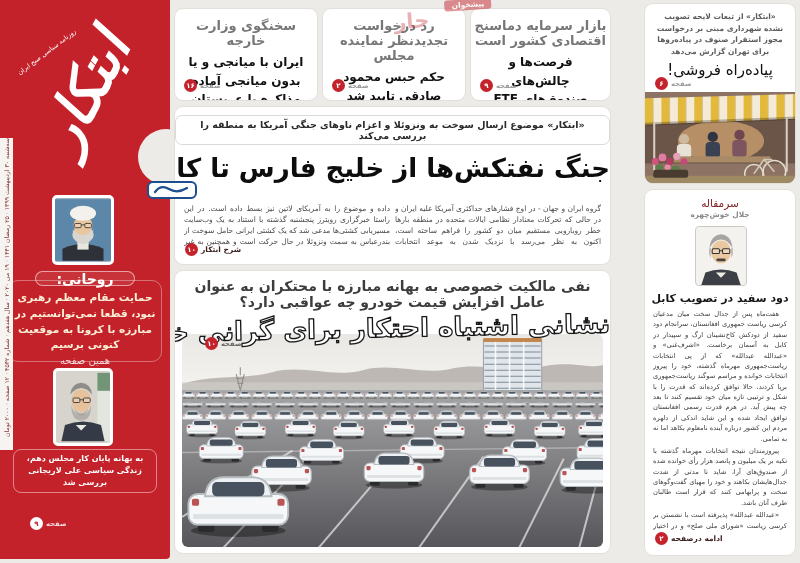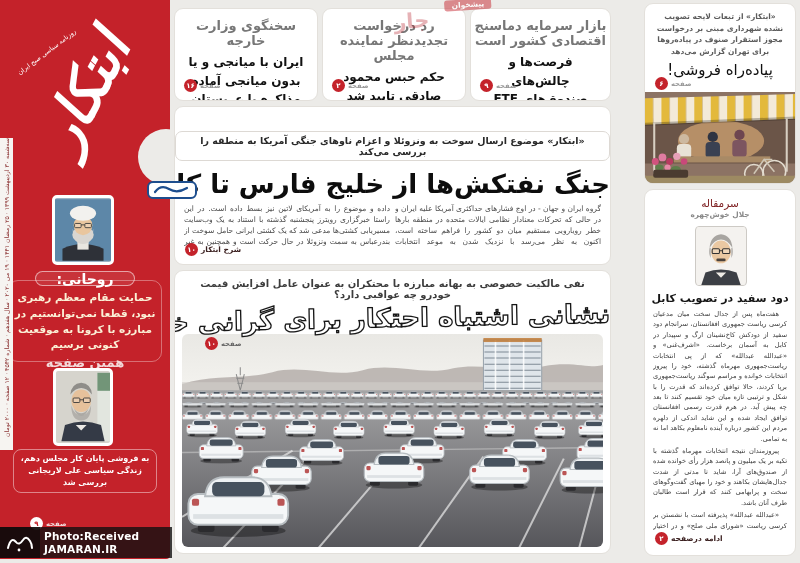--- a/index.html
+++ b/index.html
@@ -14,21 +14,21 @@
   #datestrip{position:absolute;left:0;top:138px;width:13px;height:312px;background:#f6f4f1;z-index:3;overflow:hidden;display:flex;justify-content:center}
   #datestrip span{writing-mode:vertical-rl;transform:rotate(180deg);font-size:6.2px;color:#8c3434;white-space:nowrap;letter-spacing:.2px;padding-top:4px}
   .slogan{position:absolute;left:8px;top:48px;width:78px;font-size:6.4px;color:#fff;text-align:center;transform:rotate(-37deg);line-height:1.3;z-index:3}
   #logowrap{position:absolute;left:12px;top:2px;width:146px;height:178px;display:flex;align-items:center;justify-content:center;z-index:2}
   #logowrap .logo{font-size:57px;font-weight:bold;font-style:italic;color:#fff;transform:rotate(-62deg);letter-spacing:-2px}
   #bluebadge{position:absolute;left:147px;top:181px;width:50px;height:18px;z-index:4}
   .photobox{position:absolute;border:3px solid #fff;border-radius:5px;overflow:hidden;background:#9db3c4;z-index:3}
   .pill{position:absolute;left:35px;top:271px;width:100px;height:15px;border:1px solid rgba(255,255,255,.55);background:rgba(255,255,255,.08);border-radius:8px;color:#fff;font-size:14px;font-weight:bold;text-align:center;line-height:14px;z-index:4}
   .qbox{position:absolute;left:8px;top:280px;width:154px;height:82px;border:1px solid rgba(255,255,255,.35);border-radius:10px;padding:9px 5px 9px;z-index:3}
   .quote{color:#fbf0d6;font-size:10.5px;font-weight:bold;line-height:1.5;text-align:center}
-  .samepage{margin-top:2px;text-align:center;font-size:13px;color:#f3d9d9;font-weight:bold}
+  .samepage{margin-top:2px;text-align:center;font-size:10px;color:#f3d9d9;font-weight:normal}
   .lkicker{position:absolute;left:13px;top:449px;width:144px;border:1px solid rgba(255,255,255,.45);border-radius:8px;padding:3px 6px;color:#fff;font-size:8px;font-weight:bold;line-height:1.5;text-align:center;z-index:3}
   .lheadline{position:absolute;left:0;top:478px;width:170px;color:#fff;font-size:14px;font-weight:bold;line-height:1.35;text-align:center;z-index:3}
   .lmarker{position:absolute;left:30px;top:517px;display:flex;align-items:center;gap:3px;z-index:3}
   .lmarker .pmc{background:#fff;color:#c4232b}
   .lmarker .pmw{color:#f0dcdc}
   #watermark{position:absolute;left:0;top:527px;width:172px;height:31px;background:rgba(18,16,16,.8);display:flex;align-items:center;z-index:5}
   #jlogo{width:40px;height:31px;background:rgba(10,8,8,.65);display:flex;align-items:center;justify-content:center;flex:0 0 40px}
   #wmtext{color:#fff;font-size:10.5px;font-weight:bold;line-height:1.2;padding-left:4px;letter-spacing:.2px}
 
   
@@ -44,32 +44,32 @@
   #storyB{left:322px;top:8px;width:144px;height:93px}
   #storyC{left:470px;top:8px;width:141px;height:93px}
 
   
   #stamp{position:absolute;left:388px;top:1px;width:108px;height:32px;z-index:6;transform:rotate(-4deg);opacity:.8}
   #stamp .stlabel{position:absolute;right:4px;top:0;background:rgba(198,38,48,.62);color:#fff;font-size:7.5px;font-weight:bold;padding:1px 7px;border-radius:3px}
   #stamp .stbrand{position:absolute;left:6px;top:6px;color:rgba(180,28,40,.42);font-size:21px;font-weight:bold;letter-spacing:1px}
 
   
   #leadcard{left:174px;top:106px;width:437px;height:159px}
-  #leadkickwrap{text-align:center;margin-top:24px}
+  #leadkickwrap{text-align:center;margin-top:8px}
   #leadkick{display:inline-block;border:1px solid #ddd9d4;border-radius:7px;padding:3px 14px;font-size:9.5px;font-weight:bold;color:#2a2a2a}
   #leadhl{margin-top:8px;text-align:center;font-size:26px;font-weight:bold;color:#0d0d0d;white-space:nowrap;letter-spacing:-.5px}
   .leadcol{position:absolute;top:97px;width:206px;height:44px;overflow:hidden;font-size:7.5px;color:#4a4a4a;line-height:1.45;text-align:justify}
   #leadcolR{right:9px}
   #leadcolL{left:9px}
   #leadnote{left:10px;bottom:8px}
   #leadnote .pmw{color:#3a1f1f;font-size:7.5px}
 
   
   #photocard{left:174px;top:270px;width:437px;height:284px}
-  #pskick{margin-top:7px;text-align:center;font-size:10px;font-weight:bold;color:#3d3d3d;padding:0 14px}
+  #pskick{margin-top:7px;text-align:center;font-size:14px;font-weight:bold;color:#3d3d3d;padding:0 14px}
   #pshl{margin-top:3px;text-align:center;font-size:26px;font-weight:bold;color:#fff;-webkit-text-stroke:1.3px #171717;text-shadow:0 0 1px #222;white-space:nowrap;transform:rotate(-1.2deg);position:relative;z-index:2}
   #psphoto{position:absolute;left:7px;right:7px;top:63px;bottom:6px;border-radius:6px;overflow:hidden;z-index:1}
   #psmark{left:30px;top:66px;z-index:3}
   #psmark .pmw{color:#666}
 
   
   #rtopcard{left:644px;top:3px;width:152px;height:181px}
   #rtkick{margin-top:7px;padding:0 9px;font-size:7.5px;font-weight:bold;color:#5c5c5c;line-height:1.55;text-align:center}
   #rthl{margin-top:3px;text-align:center;font-size:15px;font-weight:normal;color:#101010}
   #rtmark{left:10px;top:73px}
@@ -127,38 +127,26 @@
       <path d="M17,36 Q17,53 28,53 Q39,53 39,36 Q36,47 28,47 Q20,47 17,36 Z" fill="#b3b0ab"></path>
       <ellipse cx="28" cy="31" rx="11" ry="12.5" fill="#e6c19b"></ellipse>
       <path d="M16,24 Q17,12 28,11 Q39,12 40,24 Q34,17 28,17 Q22,17 16,24 Z" fill="#8f8d89"></path>
       <path d="M20,40 Q24,45 28,45 Q32,45 36,40 Q33,48 28,48 Q23,48 20,40 Z" fill="#aca9a4"></path>
       <rect x="19" y="28" width="7.5" height="5" rx="1" fill="rgba(255,255,255,.2)" stroke="#3a3a3a" stroke-width="1"></rect>
       <rect x="30.5" y="28" width="7.5" height="5" rx="1" fill="rgba(255,255,255,.2)" stroke="#3a3a3a" stroke-width="1"></rect>
       <line x1="26.5" y1="30" x2="30.5" y2="30" stroke="#3a3a3a" stroke-width="1"></line>
     </svg>
   </div>
 
-  <div class="lkicker fa">به فروشی پایان کار مجلس دهم، زندگی سیاسی علی لاریجانی بررسی شد</div>
+  <div class="lkicker fa">به بهانه پایان کار مجلس دهم، زندگی سیاسی علی لاریجانی بررسی شد</div>
   <div class="lmarker">
     <span class="pmc">۹</span>
     <span class="pmw fa">صفحه</span>
   </div>
 
-  <div id="watermark">
-    <div id="jlogo">
-      <svg width="30" height="24" viewBox="0 0 30 24">
-        <path d="M3,17 Q6,5 11,11 Q14,15 18,9 Q21,4 25,10 Q27,13 27,17" stroke="#fff" stroke-width="2" fill="none" stroke-linecap="round"></path>
-        <circle cx="14" cy="19" r="1.4" fill="#fff"></circle>
-      </svg>
-    </div>
-    <div id="wmtext">
-      <div>Photo:Received</div>
-      <div>JAMARAN.IR</div>
-    </div>
-  </div>
 </div>
 
 <div id="notch"></div>
 <div id="datestrip">
   <span class="fa">سه‌شنبه ۳۰ اردیبهشت ۱۳۹۹ · ۲۵ رمضان ۱۴۴۱ · ۱۹ می ۲۰۲۰ · سال هفدهم · شماره ۴۵۴۲ · ۱۲ صفحه · ۲۰۰۰ تومان</span>
 </div>
 <div id="bluebadge">
   <svg width="50" height="18" viewBox="0 0 50 18">
     <rect x="1" y="1" width="48" height="16" rx="5" fill="#fff" stroke="#1d4e8e" stroke-width="2"></rect>
     <path d="M8,11 Q14,3 22,8 T40,7" stroke="#1d4e8e" stroke-width="2.2" fill="none" stroke-linecap="round"></path>

